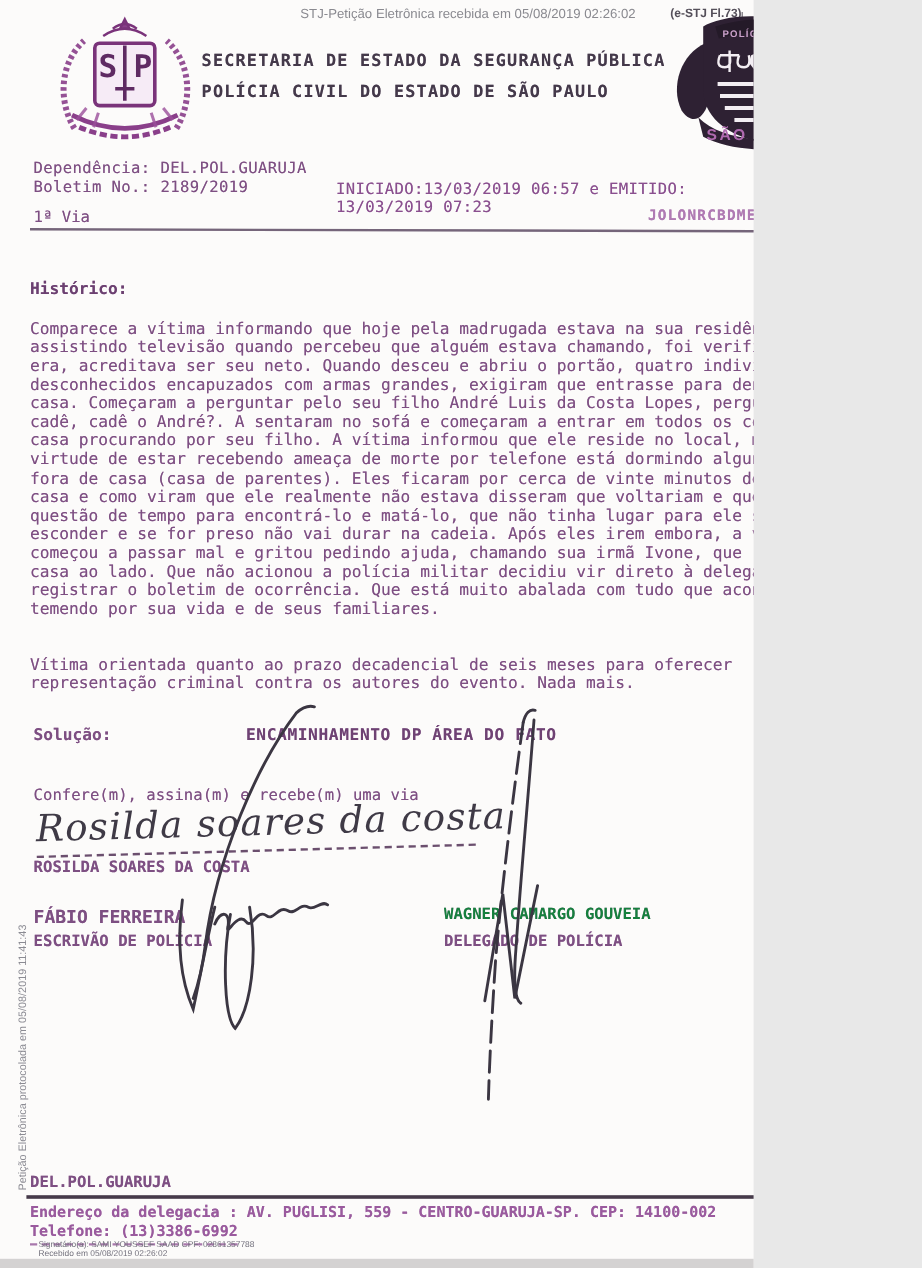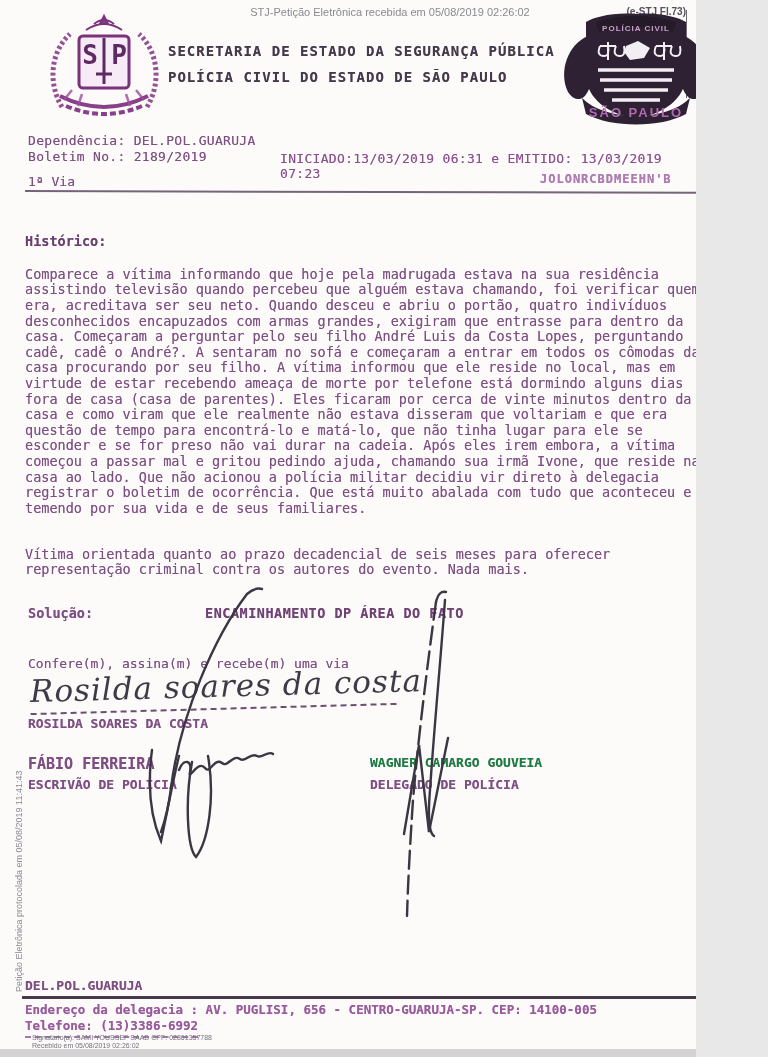--- a/index.html
+++ b/index.html
@@ -1,16 +1,16 @@
 <!DOCTYPE html>
 <html><head>
 <meta charset="utf-8">
 <style>
   html,body{margin:0;padding:0;background:#e8e8e8;}
-  .page{position:relative;width:696px;height:1057px;background:#fcfbfa;overflow:hidden;
+  .page{position:relative;width:628px;height:1057px;background:#fcfbfa;overflow:hidden;
         font-family:"DejaVu Sans Mono", monospace;color:#7d4f82;}
   .abs{position:absolute;}
   .faded{text-shadow:0 0 0.5px rgba(122,60,128,.55);}
   .top-note{top:6px;left:180px;width:420px;text-align:center;font-size:11px;color:#8a8a90;
             font-family:"Liberation Sans",sans-serif;}
   .folio{top:6px;right:10px;font-size:10px;color:#55505a;font-family:"Liberation Sans",sans-serif;font-weight:bold;}
   .right-edge-line{top:10px;right:9px;width:0;height:88px;border-right:1.6px solid #6f6a74;}
   .crest-left{top:12px;left:42px;}
   .crest-right{top:8px;left:556px;}
   .hdr{left:168px;top:38px;width:400px;text-align:left;font-weight:bold;
@@ -120,21 +120,21 @@
 
   <div class="abs info row1l faded">
     <span>Dependência:</span>
     <span>DEL.POL.GUARUJA</span>
   </div>
   <div class="abs info row1r faded">FOLHA:2</div>
   <div class="abs info row2l faded">
     <span>Boletim No.:</span>
     <span>2189/2019</span>
   </div>
-  <div class="abs info row2r faded">INICIADO:13/03/2019 06:31 e EMITIDO: 13/03/2019 07:23</div>
+  <div class="abs info row2r faded">INICIADO:13/03/2019 06:57 e EMITIDO: 13/03/2019 07:23</div>
 
   <div class="abs via faded">1ª Via</div>
   <div class="abs code faded">JOLONRCBDMEEHN'B</div>
   <div class="abs hr1"></div>
 
   <div class="abs body-text faded">
     <div class="htitle">Histórico:</div>
     <div class="para">Comparece a vítima informando que hoje pela madrugada estava na sua residência
 assistindo televisão quando percebeu que alguém estava chamando, foi verificar quem
 era, acreditava ser seu neto. Quando desceu e abriu o portão, quatro indivíduos
@@ -181,19 +181,19 @@
         <path d="M445,600 C441,655 434,730 430,790 C428,815 428,832 434,836"></path>
         <path d="M404,834 L419,745 L429,832 L448,738"></path>
       </g>
     </g>
   </svg>
 
   <div class="abs side-note">Petição Eletrônica protocolada em 05/08/2019 11:41:43</div>
 
   <div class="abs foot-dep faded">DEL.POL.GUARUJA</div>
   <div class="abs hr2"></div>
-  <div class="abs foot-end faded">Endereço da delegacia : AV. PUGLISI, 656 - CENTRO-GUARUJA-SP. CEP: 14100-005</div>
+  <div class="abs foot-end faded">Endereço da delegacia : AV. PUGLISI, 559 - CENTRO-GUARUJA-SP. CEP: 14100-002</div>
   <div class="abs foot-tel faded">Telefone: (13)3386-6992</div>
   <div class="abs tiny1">Signatário(a): SAMI YOUSSEF SAAD CPF: 02861357788</div>
   <div class="abs tiny2">Recebido em 05/08/2019 02:26:02</div>
   <div class="abs graybar"></div>
 
 </div>
 
 </body></html>

